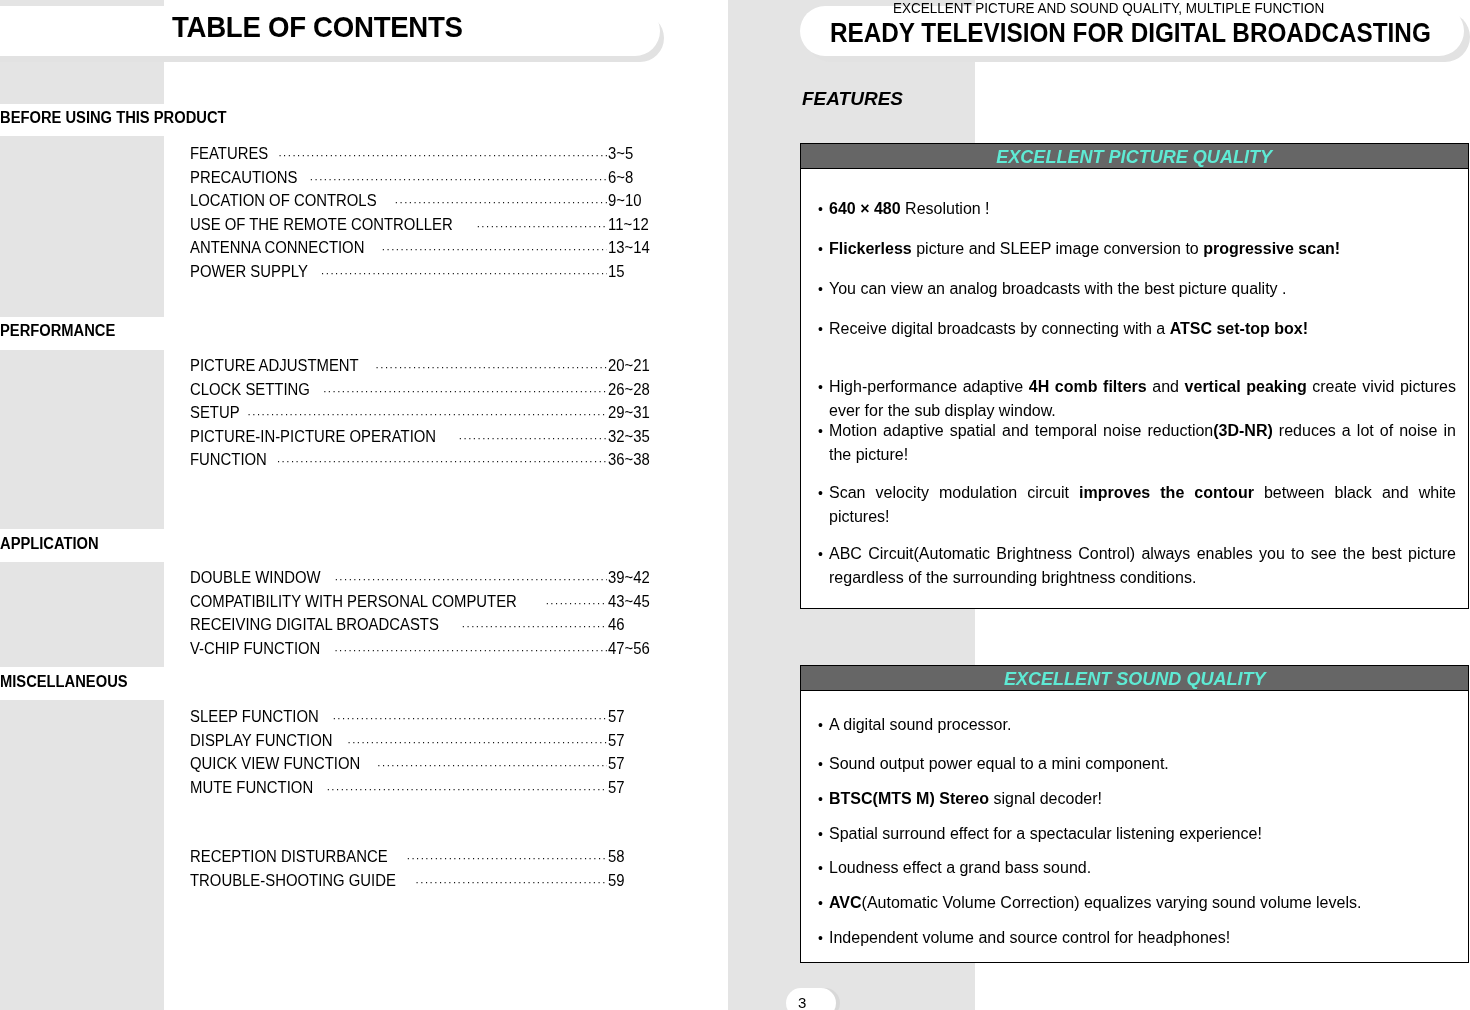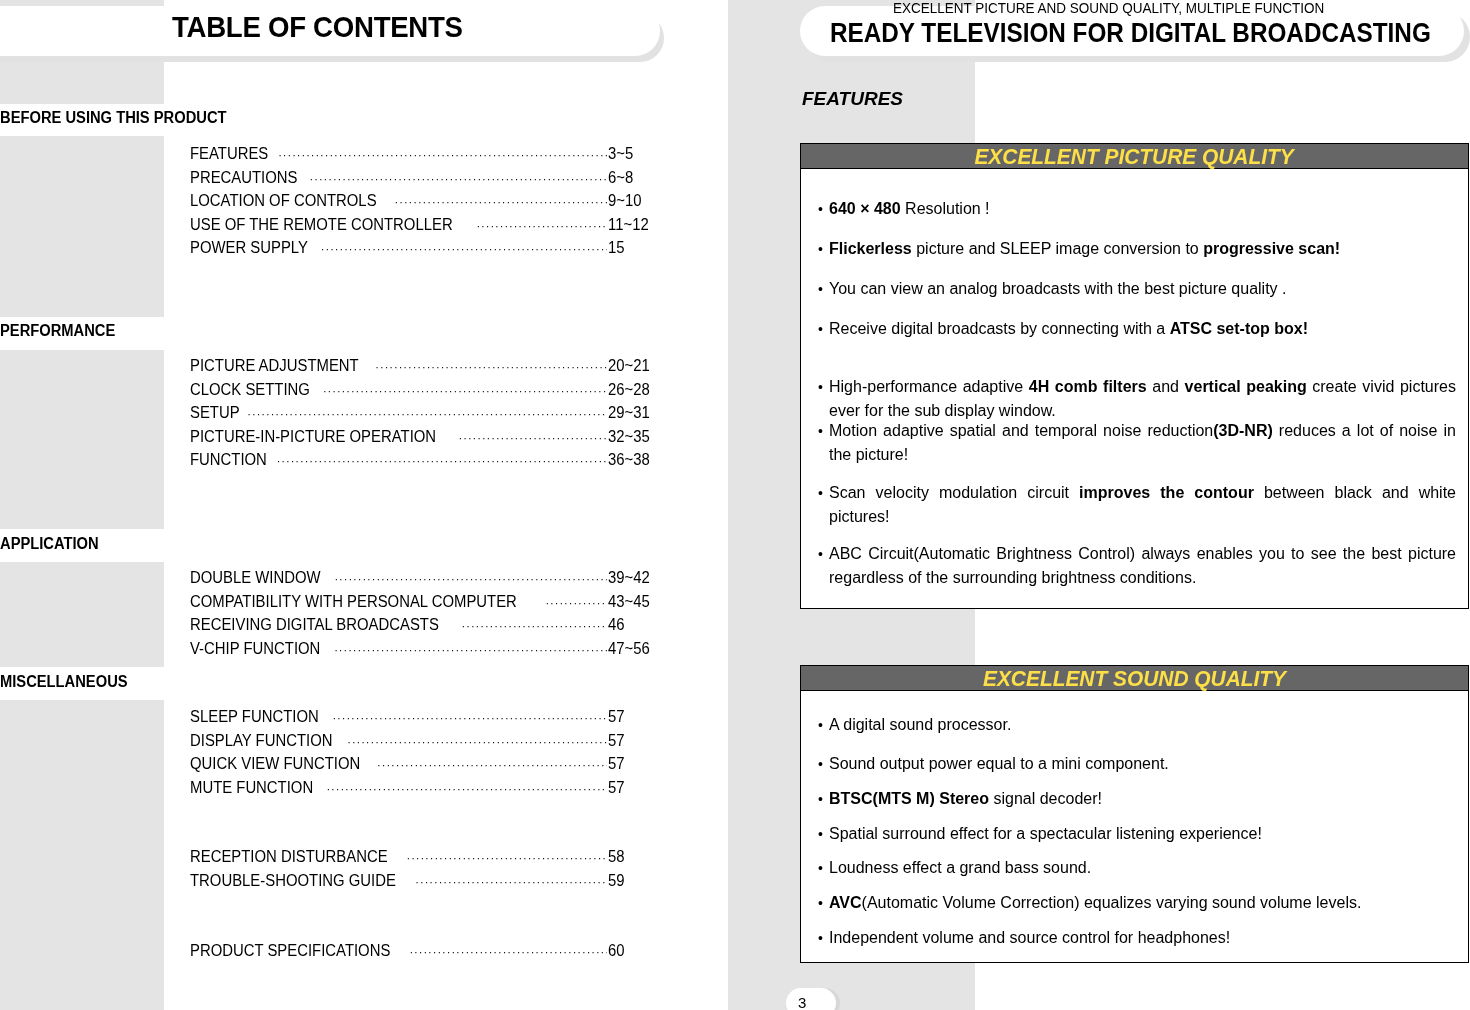--- a/index.html
+++ b/index.html
@@ -25,21 +25,21 @@
   .toc-dots { flex: 1 1 auto; overflow: hidden; margin: 0 1px 0 4px; color: #000; letter-spacing: 1px; font-size: 11px; }
   .toc-dots::before { content: "··································································································································"; }
   .toc-page { flex: 0 0 48px; text-align: left; transform: scaleX(0.93); transform-origin: left; }
 
   
   .r-subtitle { position: absolute; left: 893px; top: -1px; font-size: 15px; transform: scaleX(0.9); transform-origin: left; white-space: nowrap; }
   .r-title { position: absolute; left: 830px; top: 18px; font-size: 27px; font-weight: bold; transform: scaleX(0.9); transform-origin: left; white-space: nowrap; }
   .features-label { position: absolute; left: 802px; top: 88px; font-size: 19px; font-weight: bold; font-style: italic; }
 
   .box { position: absolute; left: 800px; width: 669px; border: 1.5px solid #000; background: #fff; }
-  .box-head { height: 25px; background: #666666; color: #fde047; border-bottom: 1.5px solid #000; text-align: center; font-size: 22px; font-weight: bold; font-style: italic; line-height: 25px; }
+  .box-head { height: 25px; background: #666666; color: #5eead4; border-bottom: 1.5px solid #000; text-align: center; font-size: 19px; font-weight: bold; font-style: italic; line-height: 25px; }
   .box-head span { display: inline-block; transform: scaleX(0.95); }
 
   .bullet { position: absolute; left: 16px; right: 12px; font-size: 16px; line-height: 24px; padding-left: 12px; text-align: justify; }
   .bullet .dot { position: absolute; left: 1px; top: 0; font-size: 14px; }
   .bullet b { font-weight: bold; }
 
   .page-num-pill { position: absolute; left: 786px; top: 988px; width: 50px; height: 30px; background: #fff; border-radius: 25px; box-shadow: 4px 0 0 #d8d8d8; }
   .page-num { position: absolute; left: 798px; top: 994px; font-size: 15px; }
 </style>
 </head>
@@ -75,20 +75,25 @@
       <span class="toc-label">LOCATION OF CONTROLS</span>
       <span class="toc-dots"></span>
       <span class="toc-page">9~10</span>
     </div>
   <div class="toc-row">
       <span class="toc-label">USE OF THE REMOTE CONTROLLER</span>
       <span class="toc-dots"></span>
       <span class="toc-page">11~12</span>
     </div>
   <div class="toc-row">
+      <span class="toc-label">ANTENNA CONNECTION</span>
+      <span class="toc-dots"></span>
+      <span class="toc-page">13~14</span>
+    </div>
+  <div class="toc-row">
       <span class="toc-label">POWER SUPPLY</span>
       <span class="toc-dots"></span>
       <span class="toc-page">15</span>
     </div>
 </div>
 
 <div class="toc-list" style="top:357px;">
   <div class="toc-row">
       <span class="toc-label">PICTURE ADJUSTMENT</span>
       <span class="toc-dots"></span>
@@ -162,25 +167,20 @@
     </div>
   <div class="toc-row" style="margin-top:46px;">
       <span class="toc-label">RECEPTION DISTURBANCE</span>
       <span class="toc-dots"></span>
       <span class="toc-page">58</span>
     </div>
   <div class="toc-row">
       <span class="toc-label">TROUBLE-SHOOTING GUIDE</span>
       <span class="toc-dots"></span>
       <span class="toc-page">59</span>
-    </div>
-  <div class="toc-row" style="margin-top:46px;">
-      <span class="toc-label">PRODUCT SPECIFICATIONS</span>
-      <span class="toc-dots"></span>
-      <span class="toc-page">60</span>
     </div>
 </div>
 
 <div class="gray-col" style="left:728px;top:0;width:247px;height:1010px;"></div>
 
 <div class="pill-shadow pill-r-shadow" style="left:806px;top:12px;width:664px;height:50px;"></div>
 <div class="pill pill-r" style="left:800px;top:6px;width:664px;height:50px;"></div>
 <div class="r-subtitle">EXCELLENT PICTURE AND SOUND QUALITY, MULTIPLE FUNCTION</div>
 <div class="r-title">READY TELEVISION FOR DIGITAL BROADCASTING</div>
 

